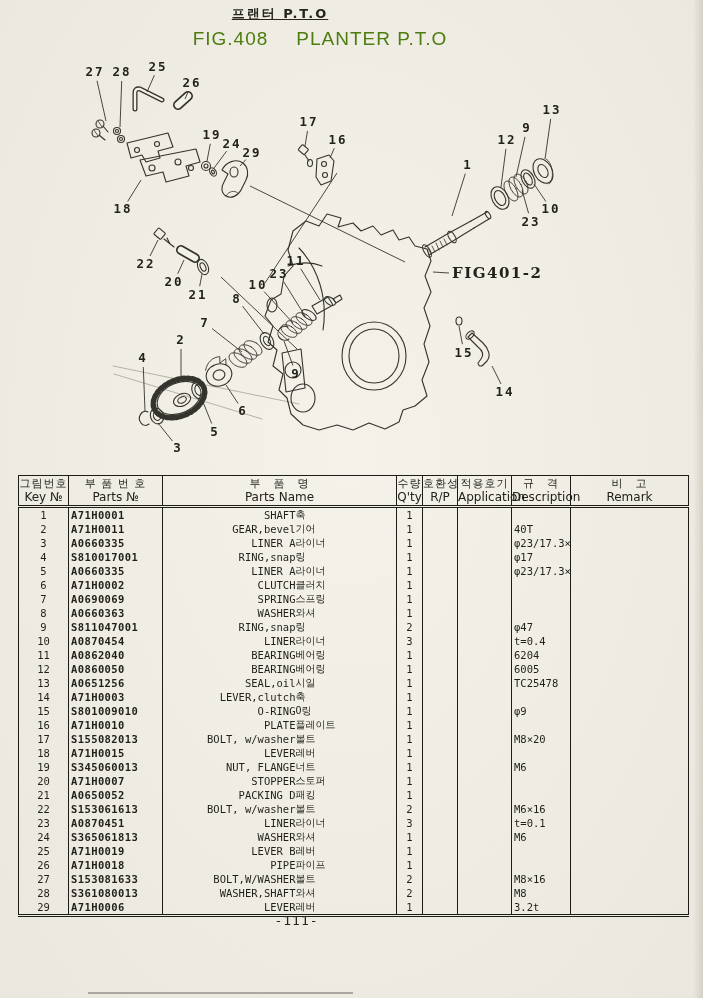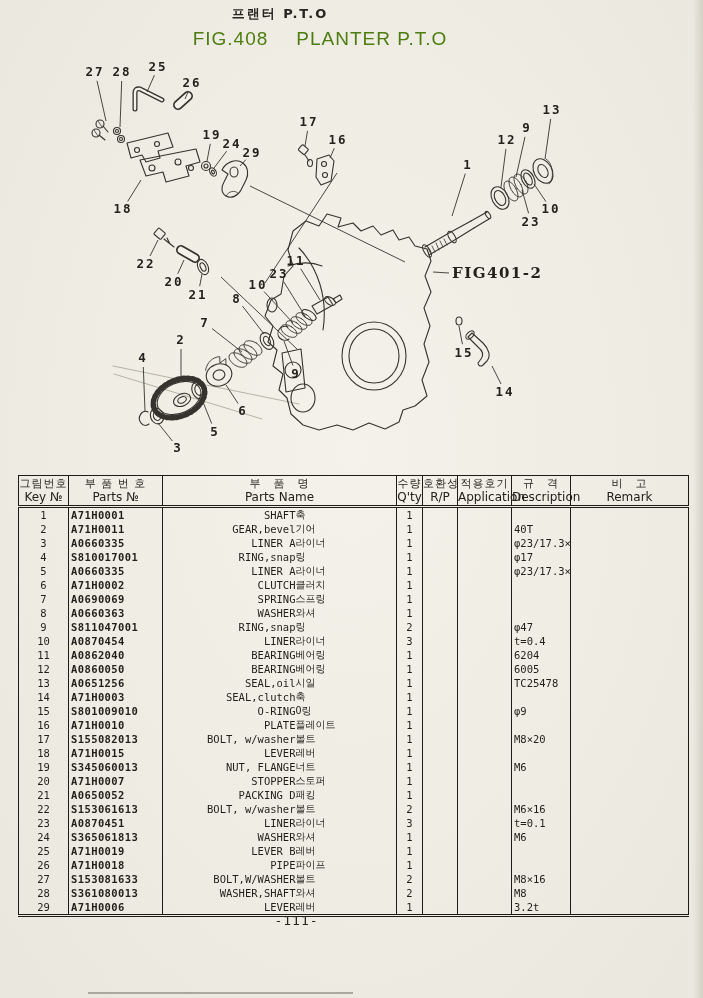--- a/index.html
+++ b/index.html
@@ -8,21 +8,21 @@
     background:#f3f1e8;
     font-family:"DejaVu Sans",sans-serif;color:#23221e;
   }
   .vignette{position:absolute;inset:0;pointer-events:none;
     background:radial-gradient(ellipse at 50% 45%, rgba(255,255,255,0.05), rgba(120,112,95,0.07) 95%);}
   .edge-right{position:absolute;right:0;top:0;width:10px;height:100%;
     background:linear-gradient(to left, rgba(120,115,100,0.20), rgba(120,115,100,0));}
   .scan-line{position:absolute;left:88px;top:992px;width:265px;height:2px;background:rgba(90,88,78,0.45);}
 
   .title-ko{position:absolute;top:5px;left:0;width:560px;text-align:center;
-    font-size:13px;font-weight:bold;letter-spacing:2px;color:#26251f;}
+    font-size:13px;font-weight:bold;letter-spacing:2px;color:#26251f;text-decoration:underline;}
   .title-row{position:absolute;top:28px;left:0;width:640px;text-align:center;
     font-size:19px;color:#4d7c0f;letter-spacing:1px;font-family:"Liberation Sans","DejaVu Sans",sans-serif;}
   .title-row .fig-label{margin-right:28px;}
 
   svg.diagram{position:absolute;left:0;top:0;}
   .art path,.art ellipse,.art circle,.art line,.art rect,.art polyline{
     stroke:#35332d;fill:none;stroke-width:1.1;stroke-linejoin:round;stroke-linecap:round;}
   .art .thin{stroke-width:0.8;}
   .art .teeth{stroke-width:5.5;stroke-dasharray:2.2 2.7;}
   .art .cap-o{stroke-width:10;}
@@ -577,21 +577,21 @@
         <td class="c-rp"></td>
         <td class="c-app"></td>
         <td class="c-desc">TC25478</td>
         <td class="c-rem"></td>
       </tr>
       <tr>
         <td class="c-key">14</td>
         <td class="c-pn">A71H0003</td>
         <td class="c-name">
           <span class="nm">
-            <span class="en">SEAL,clutch</span>
+            <span class="en">LEVER,clutch</span>
             <span class="ko">축</span>
           </span>
         </td>
         <td class="c-qty">1</td>
         <td class="c-rp"></td>
         <td class="c-app"></td>
         <td class="c-desc"></td>
         <td class="c-rem"></td>
       </tr>
       <tr>

